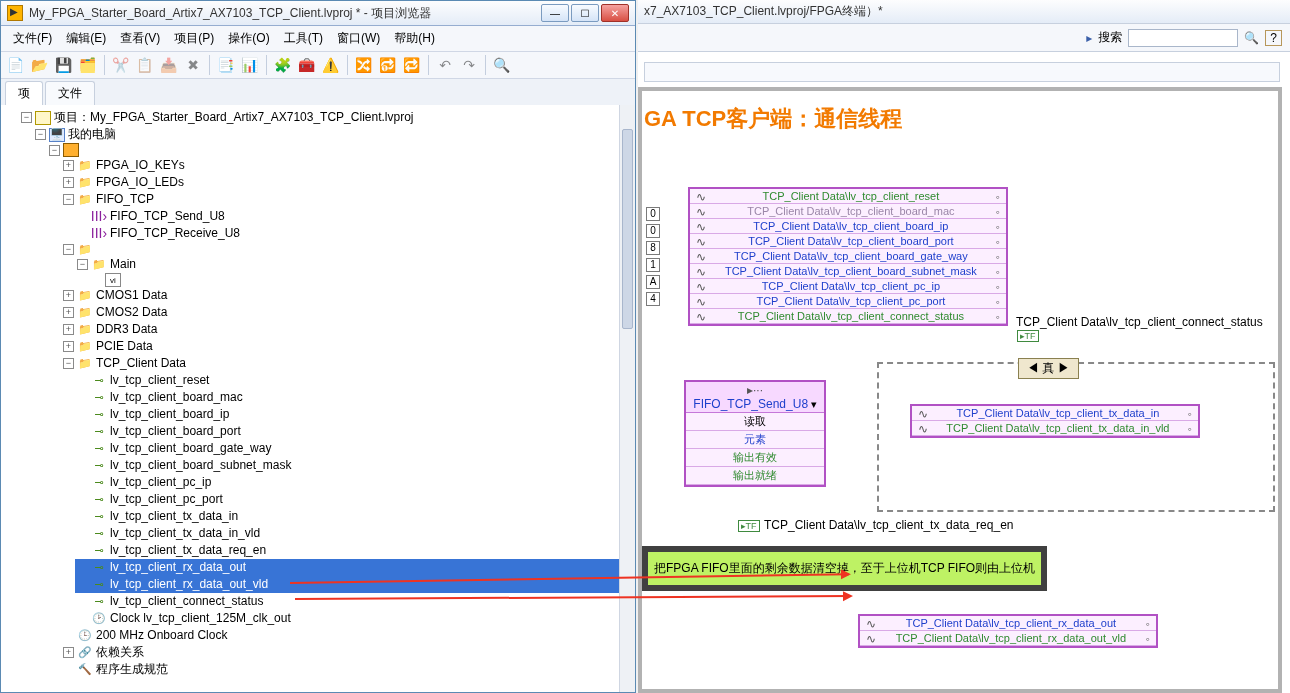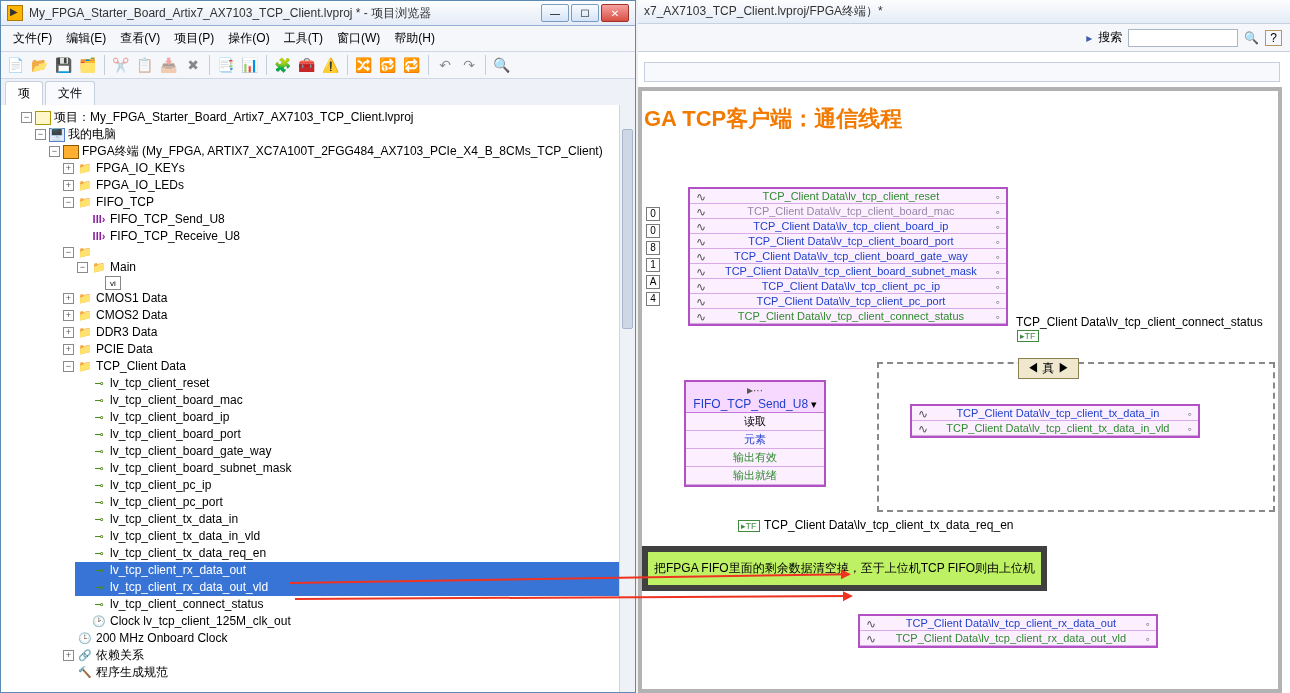--- a/index.html
+++ b/index.html
@@ -33,21 +33,21 @@
   .tree .row { display:flex; align-items:center; gap:3px; padding:0 2px;}
   .tree .row.sel { background:#3874d6; color:#fff;}
   .tree .row.sel .label{ color:#fff;}
   .tw { width:11px; height:11px; border:1px solid #8a8a8a; display:inline-flex; align-items:center; justify-content:center; font-size:9px; background:#fff; color:#555; flex:0 0 auto;}
   .tw.blank{ border:none; background:transparent; color:transparent;}
   .ico { width:16px; height:14px; flex:0 0 auto; display:inline-flex; align-items:center; justify-content:center; font-size:11px;}
   .ico.proj{ background:#fff7c8; border:1px solid #b09800;}
   .ico.pc{ background:#e1ecff; border:1px solid #5681c8;}
   .ico.fpga{ background:#ffb030; border:1px solid #8b5a00;}
   .ico.folder{ color:#7e7e7e;}
-  .ico.fifo{ color:#8a1f9c; font-weight:bold; font-size:11px;}
+  .ico.fifo{ color:#8a1f9c; font-weight:normal; font-size:14px;}
   .ico.vi{ background:#fff; border:1px solid #888; font-size:8px;}
   .ico.signal{ color:#4b8a1c;}
   .ico.clock{ color:#555;}
   .ico.dep{ color:#a07e2c;}
   .ico.x{ color:#555;}
   .label { color:#000;}
 
   
   .right-region { position:absolute; left:638px; top:0; width:652px; height:693px; background:#f3f3f3;border-radius:28px;}
   .rt-title { position:absolute; left:0; top:0; height:24px; width:100%; background:linear-gradient(#fdfdfe,#e4ecf7); border-bottom:1px solid #c7d0de; padding-left:6px; display:flex; align-items:center; color:#333;}
@@ -155,21 +155,20 @@
                 <div class="row">
                   <span class="tw">−</span>
                   <span class="ico pc">🖥️</span>
                   <span class="label">我的电脑</span>
                 </div>
               <ul>
                 <li>
                     <div class="row">
                       <span class="tw">−</span>
                       <span class="ico fpga"></span>
-                      <span class="label">FPGA终端 (My_FPGA, ARTIX7_XC7A100T_2FGG484_AX7103_PCIe_X4_B_8CMs_TCP_Client)</span>
                     </div>
                   <ul>
                     <li>
                         <div class="row">
                           <span class="tw">+</span>
                           <span class="ico folder">📁</span>
                           <span class="label">FPGA_IO_KEYs</span>
                         </div>
                       </li>
                     <li>

